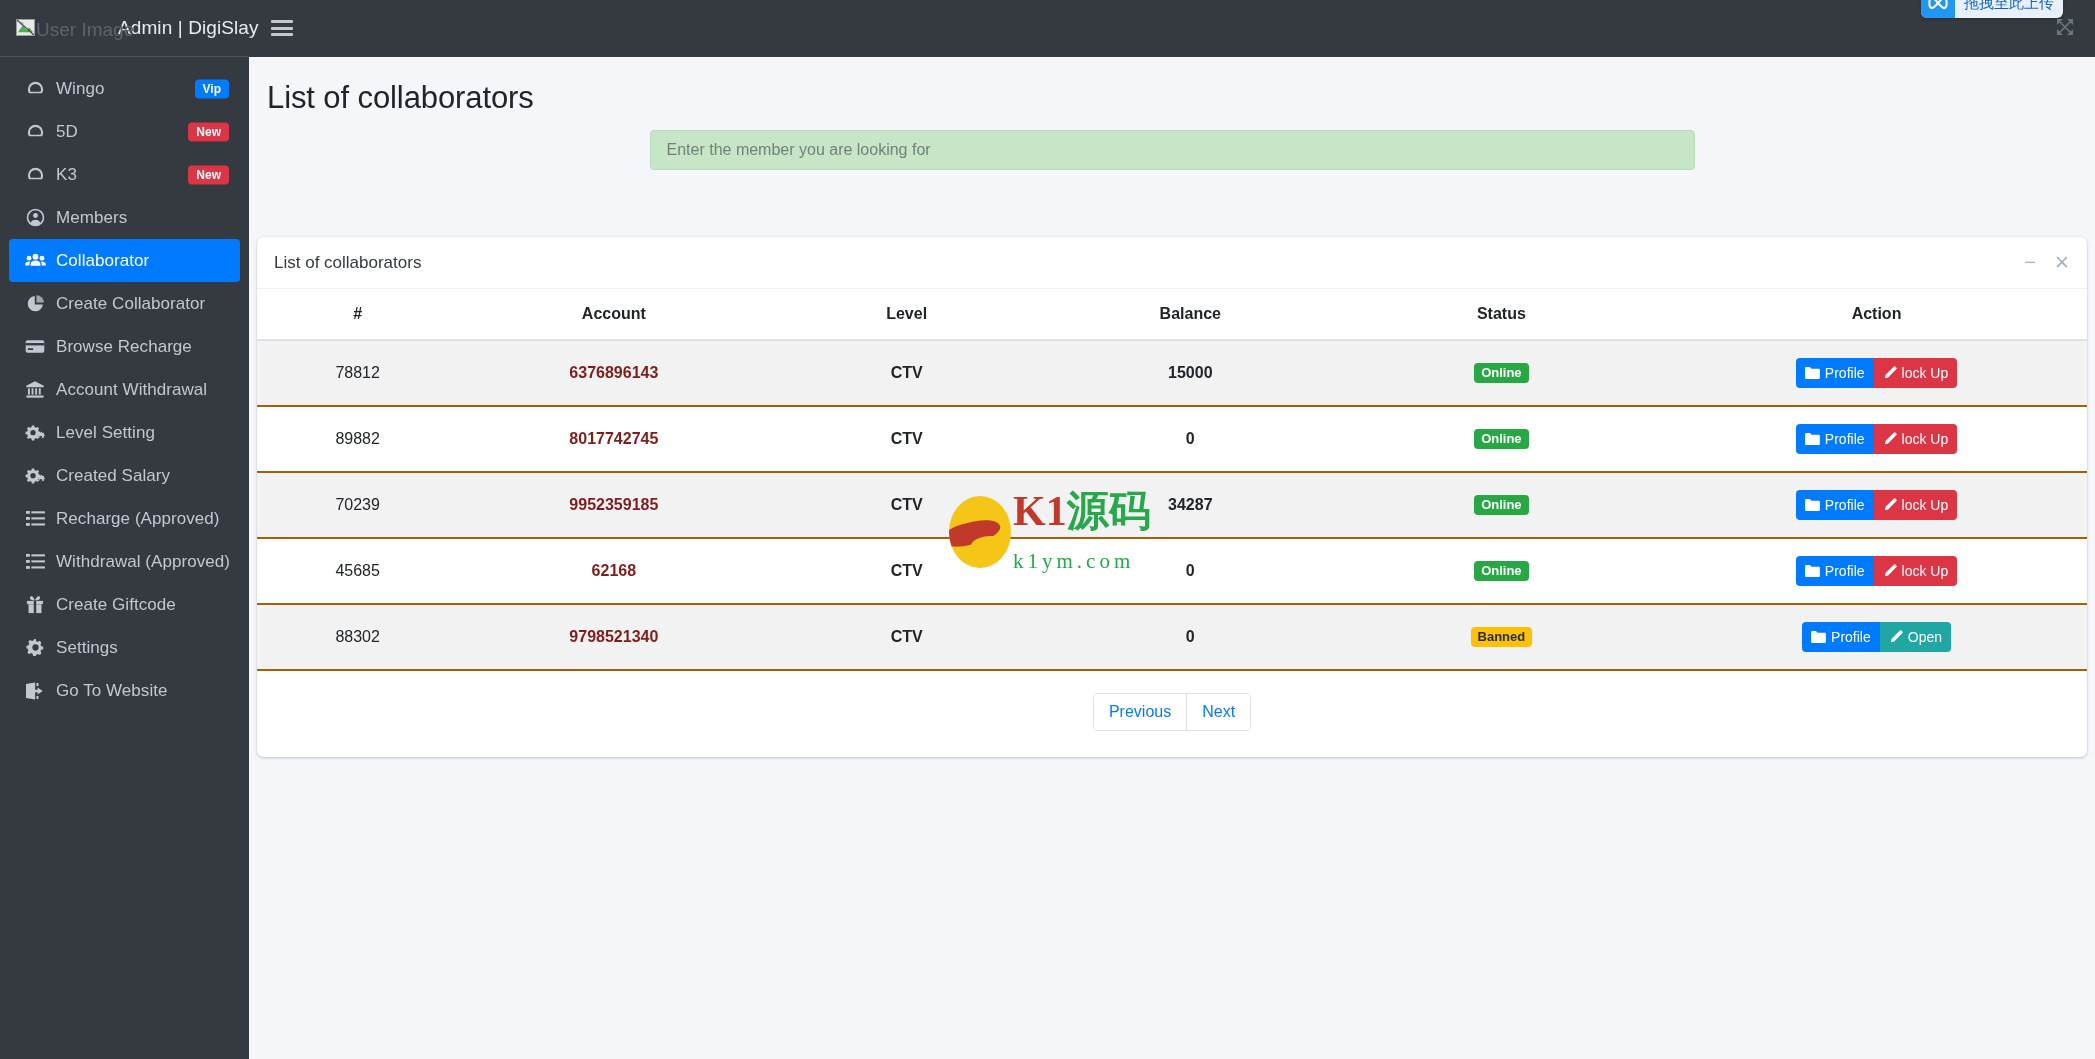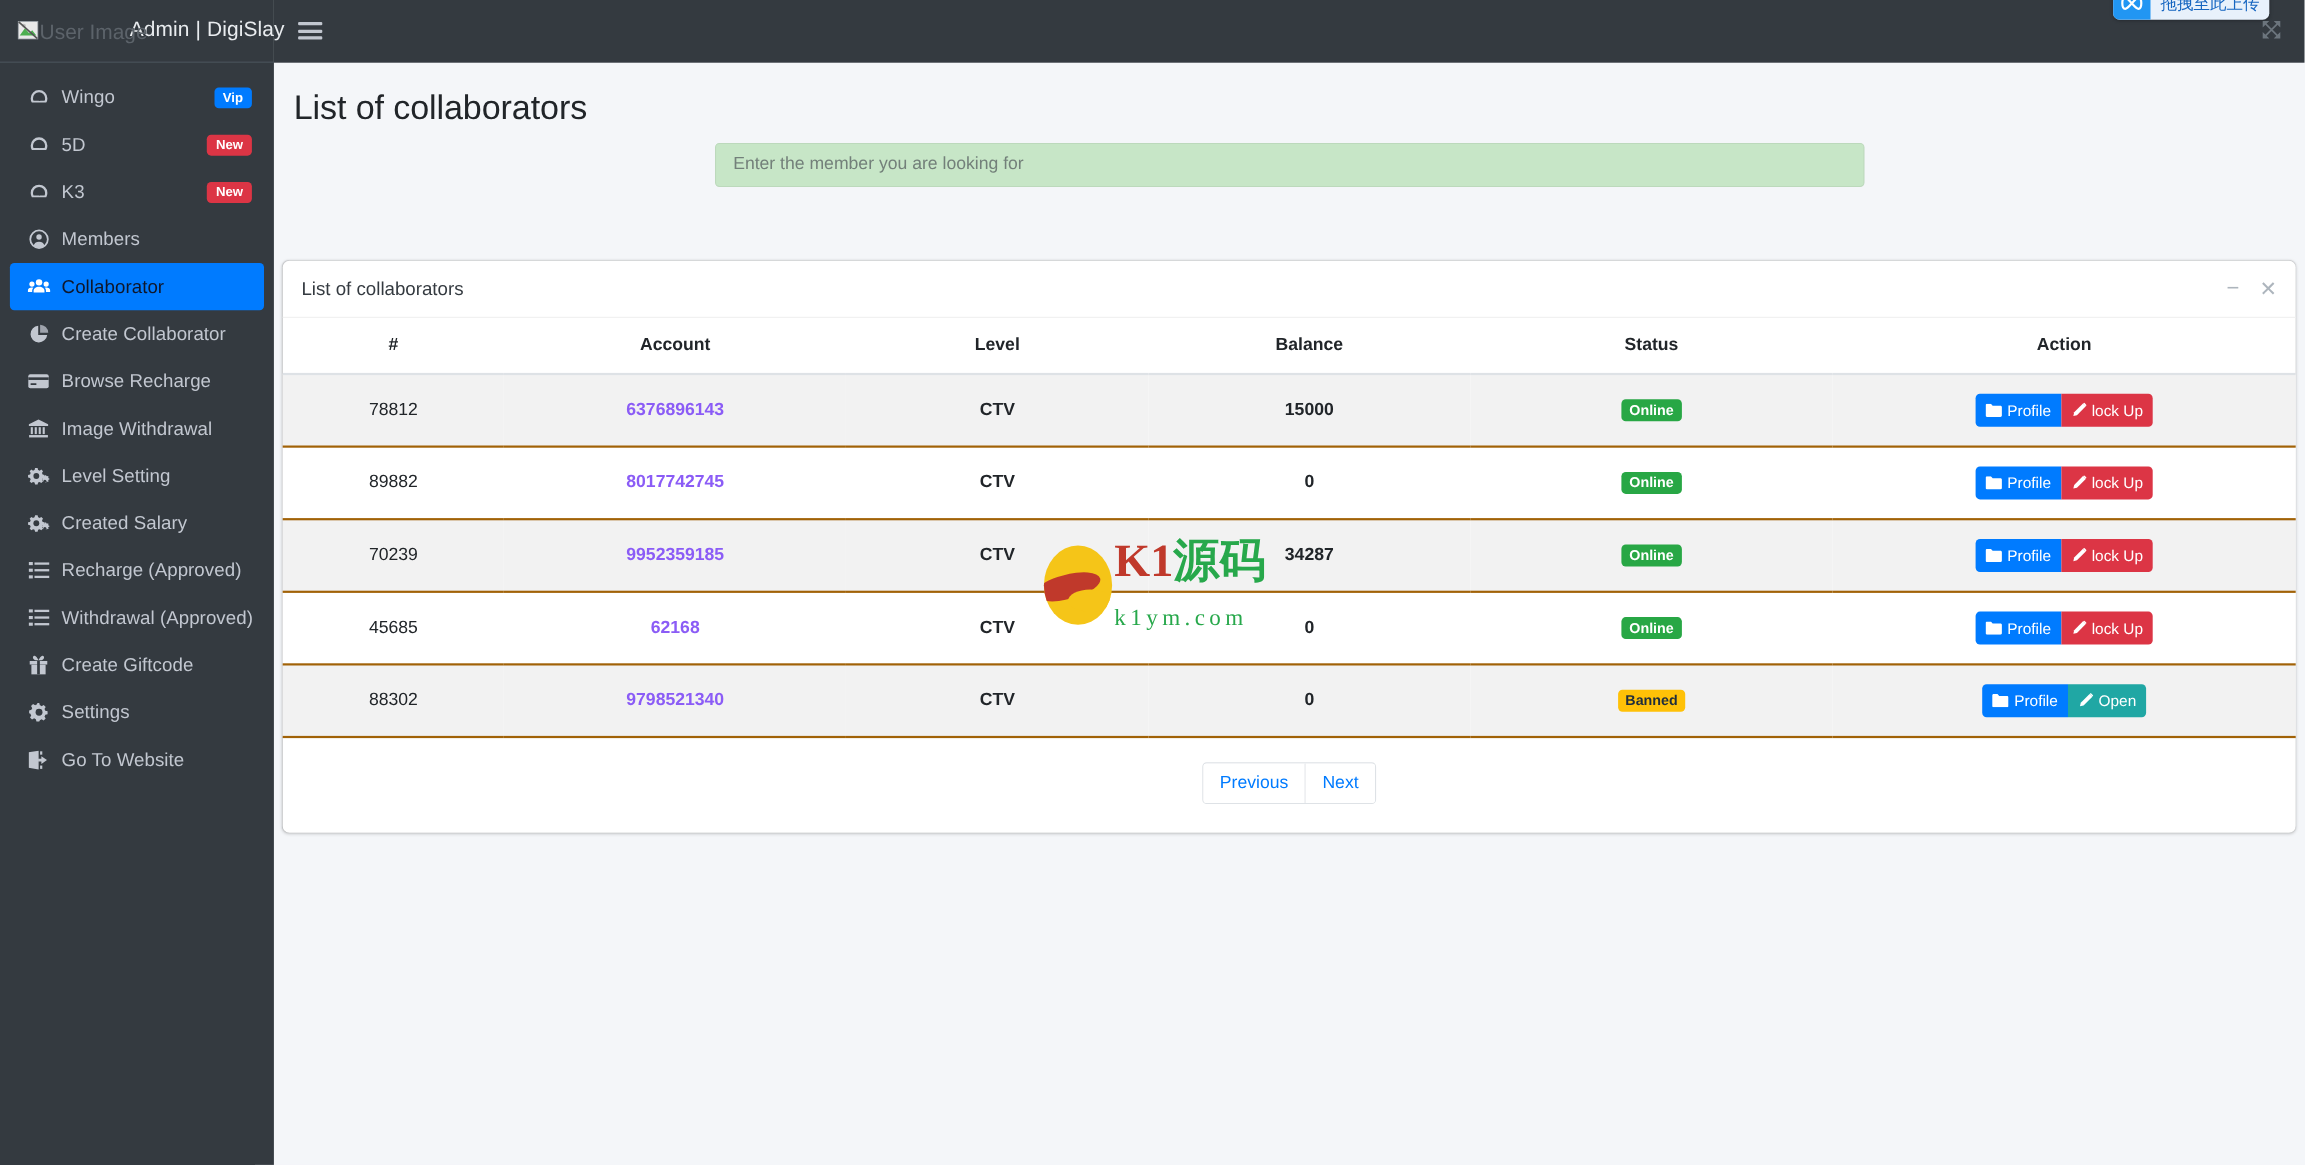--- a/index.html
+++ b/index.html
@@ -47,21 +47,21 @@
   #navlist { padding-top: 10px; }
   .nav-item {
     display: flex; align-items: center;
     height: 43px;
     margin: 0 9px;
     padding: 0 12px;
     border-radius: 4px;
     cursor: pointer;
     position: relative;
   }
-  .nav-item.active { background: #007bff; color: #0f172a; }
+  .nav-item.active { background: #007bff; color: #ffffff; }
   .nav-ico {
     width: 28px; flex: 0 0 28px;
     display: flex; align-items: center; justify-content: center;
     color: #c2c7d0;
   }
   .nav-item.active .nav-ico { color: #fff; }
   .nav-ico svg { display: block; }
   .nav-label {
     font-size: 17px;
     margin-left: 7px;
@@ -196,21 +196,21 @@
   }
   tbody tr:nth-child(odd) { background: #f2f2f2; }
   tbody tr:nth-child(even) { background: #fff; }
   .col-id { width: 11%; }
   .col-account { width: 17%; }
   .col-level { width: 15%; }
   .col-balance { width: 16%; }
   .col-status { width: 18%; }
   .col-action { width: 23%; }
   .acct-link {
-    color: #8b5cf6; font-weight: bold; text-decoration: none; cursor: pointer;
+    color: #7f1d1d; font-weight: bold; text-decoration: none; cursor: pointer;
   }
   .lvl { font-weight: bold; }
   .bal { font-weight: bold; }
   .badge {
     display: inline-block;
     padding: 3px 7px 4px;
     border-radius: 4px;
     font-size: 13px;
     font-weight: bold;
     line-height: 1;
@@ -401,21 +401,21 @@
         <span class="nav-ico">
           <svg width="20" height="19" viewBox="0 0 20 20">
             <path fill="currentColor" d="M10 1.4L.8 6.1v1.6h18.4V6.1z"></path>
             <rect x="2.6" y="8.8" width="2" height="6.6" fill="currentColor"></rect>
             <rect x="6.4" y="8.8" width="2" height="6.6" fill="currentColor"></rect>
             <rect x="10.2" y="8.8" width="2" height="6.6" fill="currentColor"></rect>
             <rect x="14" y="8.8" width="2" height="6.6" fill="currentColor"></rect>
             <rect x="1" y="16.3" width="18" height="2.3" fill="currentColor"></rect>
           </svg>
         </span>
-        <span class="nav-label">Image Withdrawal</span>
+        <span class="nav-label">Account Withdrawal</span>
       </div>
       <div class="nav-item">
         <span class="nav-ico">
           <svg width="21" height="19" viewBox="0 0 22 20">
             <path fill="currentColor" d="M8.6 1.6l.5 1.9a5 5 0 0 1 1.4.6l1.7-1 1.6 1.7-1 1.6c.3.5.5 1 .6 1.5l1.9.4v2.4l-1.9.4a5 5 0 0 1-.6 1.5l1 1.6-1.6 1.7-1.7-1a5 5 0 0 1-1.4.6l-.5 1.9H6.2l-.5-1.9a5 5 0 0 1-1.4-.6l-1.7 1-1.6-1.7 1-1.6a5 5 0 0 1-.6-1.5L-.5 10.7V8.3l1.9-.4c.1-.5.3-1 .6-1.5l-1-1.6 1.6-1.7 1.7 1a5 5 0 0 1 1.4-.6l.5-1.9z" transform="translate(1,1)"></path>
             <circle cx="8.4" cy="10.2" r="2.8" fill="#343a40"></circle>
             <path fill="currentColor" d="M17.2 11.6l.3 1.2a3 3 0 0 1 .9.4l1.1-.6 1 1-.6 1.1c.2.3.3.6.4.9l1.2.3v1.4l-1.2.3a3 3 0 0 1-.4.9l.6 1.1-1 1-1.1-.6a3 3 0 0 1-.9.4l-.3 1.2h-1.4l-.3-1.2a3 3 0 0 1-.9-.4l-1.1.6-1-1 .6-1.1a3 3 0 0 1-.4-.9l-1.2-.3v-1.4l1.2-.3c.1-.3.2-.6.4-.9l-.6-1.1 1-1 1.1.6c.3-.2.6-.3.9-.4l.3-1.2z" transform="scale(.72) translate(7.5,1.5)"></path>
             <circle cx="16.6" cy="15.3" r="1.5" fill="#343a40"></circle>
           </svg>
         </span>

